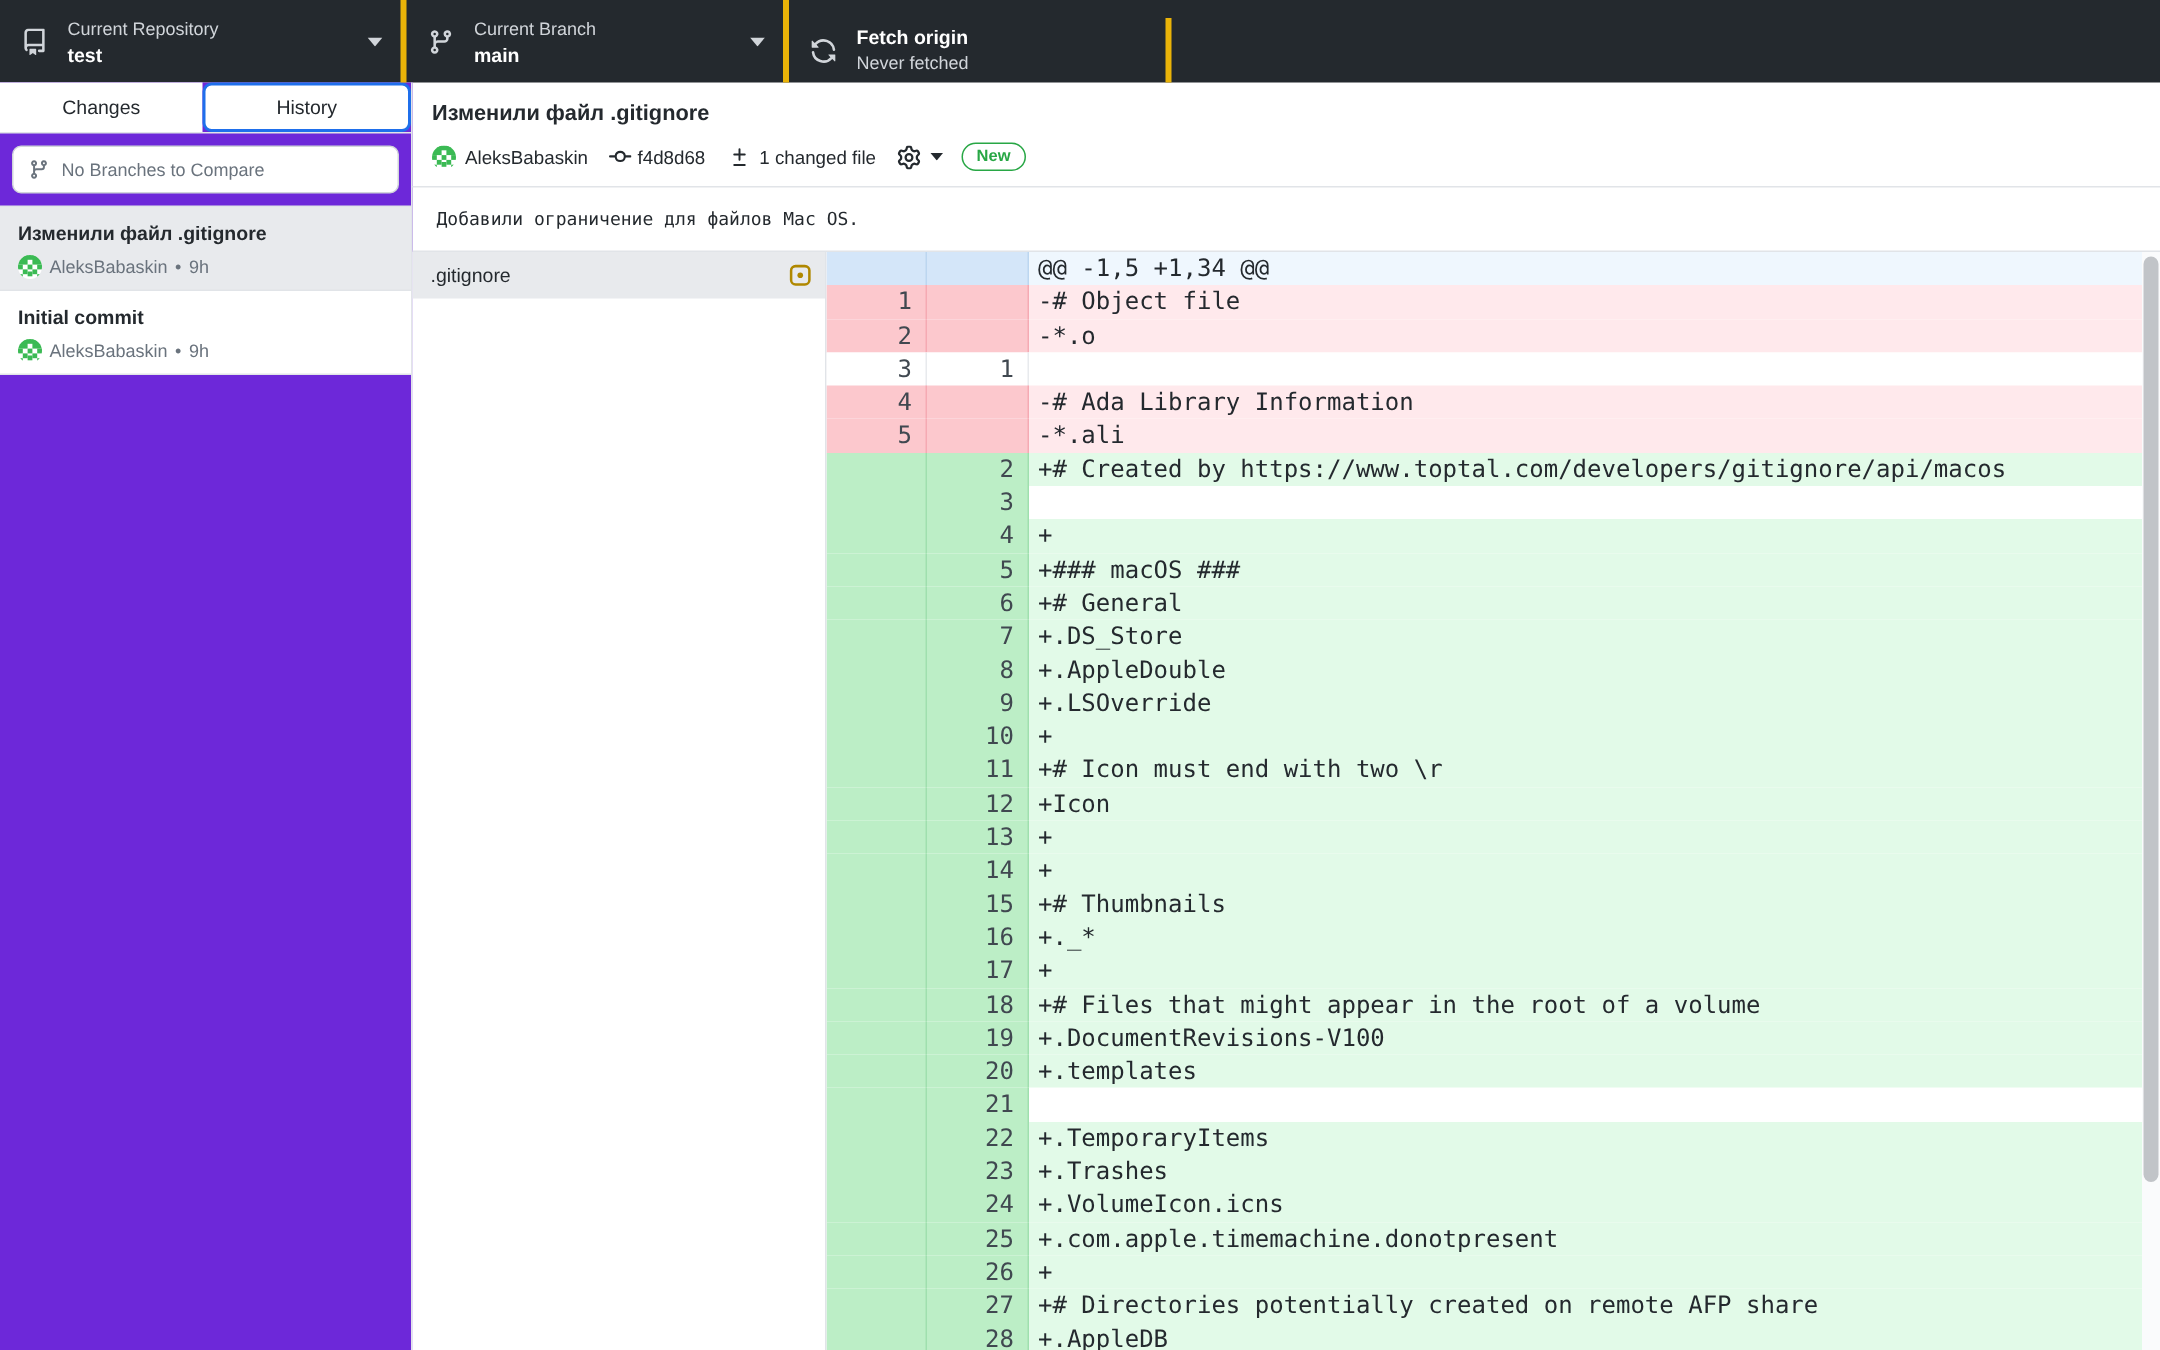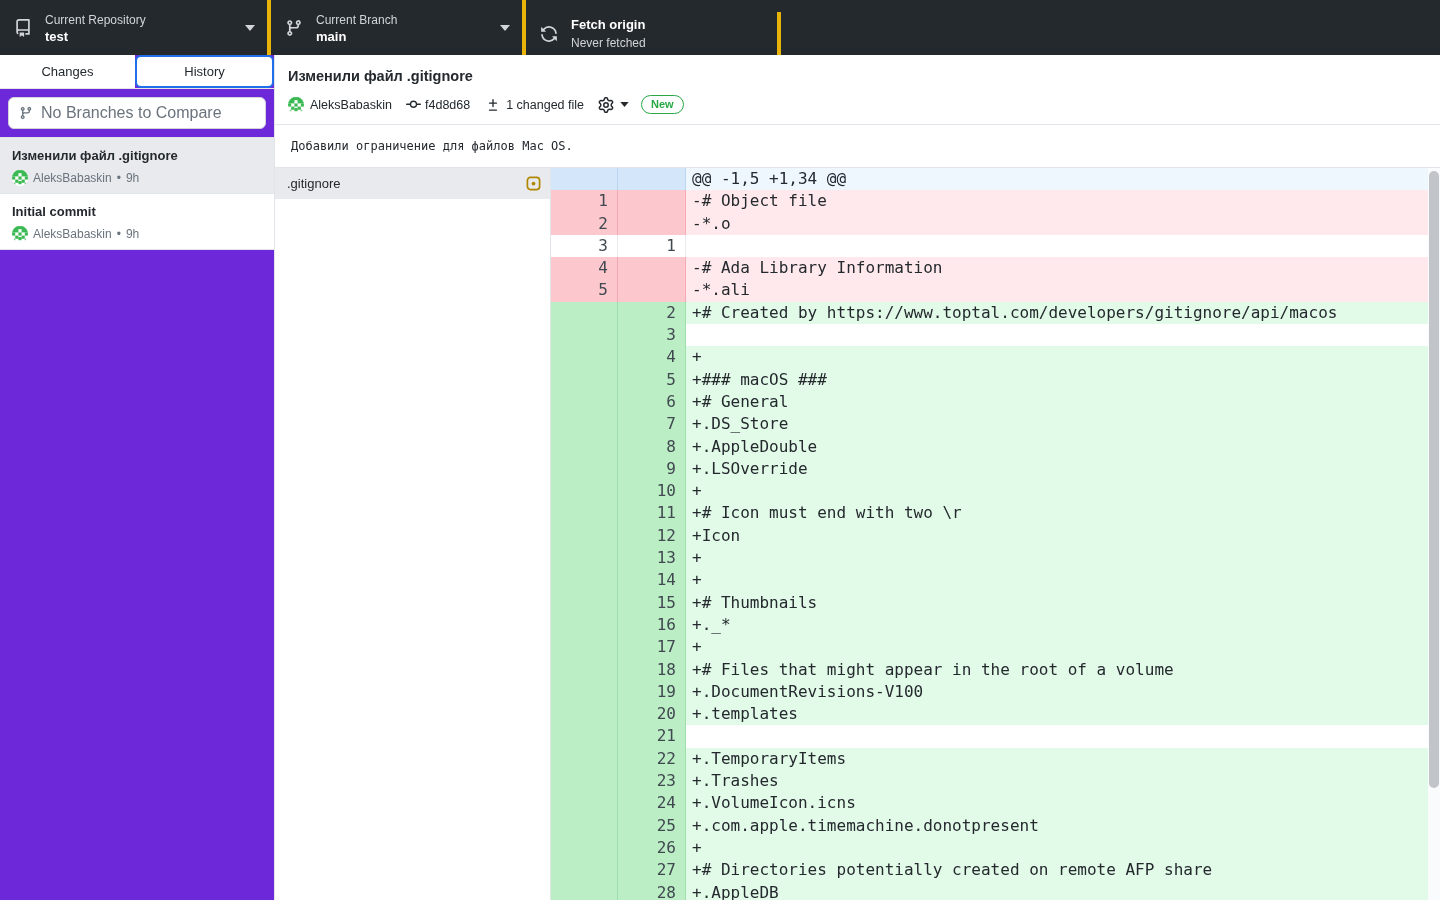--- a/index.html
+++ b/index.html
@@ -29,21 +29,21 @@
 
   
   .tabbar { height:34px; display:flex; border-bottom:1px solid #e1e4e8; flex:0 0 34px; }
   .tab { flex:1; display:flex; align-items:center; justify-content:center;
     font-size:13px; color:#24292e; cursor:pointer; background:#fff; }
   .tab.selected { border:2px solid #1f6feb; border-radius:6px; margin:0; font-weight:400; }
 
   
   .filter-row { padding:8px; flex:0 0 auto; border-bottom:1px solid #e1e4e8; }
   .filter-box { height:32px; border:1px solid #d1d5da; border-radius:6px;
-    display:flex; align-items:center; padding:0 10px; color:#6a737d; font-size:16px;
+    display:flex; align-items:center; padding:0 10px; color:#6a737d; font-size:12px;
     background:#fff; }
   .filter-box .f-icon { display:flex; margin-right:8px; color:#6a737d; }
 
   
   .commit-list { flex:1; overflow:hidden; }
   .commit-item { height:56px; padding:9px 12px 0 12px; border-bottom:1px solid #e1e4e8;
     cursor:pointer; background:#fff; }
   .commit-item.selected { background:#e8eaed; }
   .ci-title { font-size:13px; font-weight:600; color:#24292e; line-height:18px;
     white-space:nowrap; overflow:hidden; }

